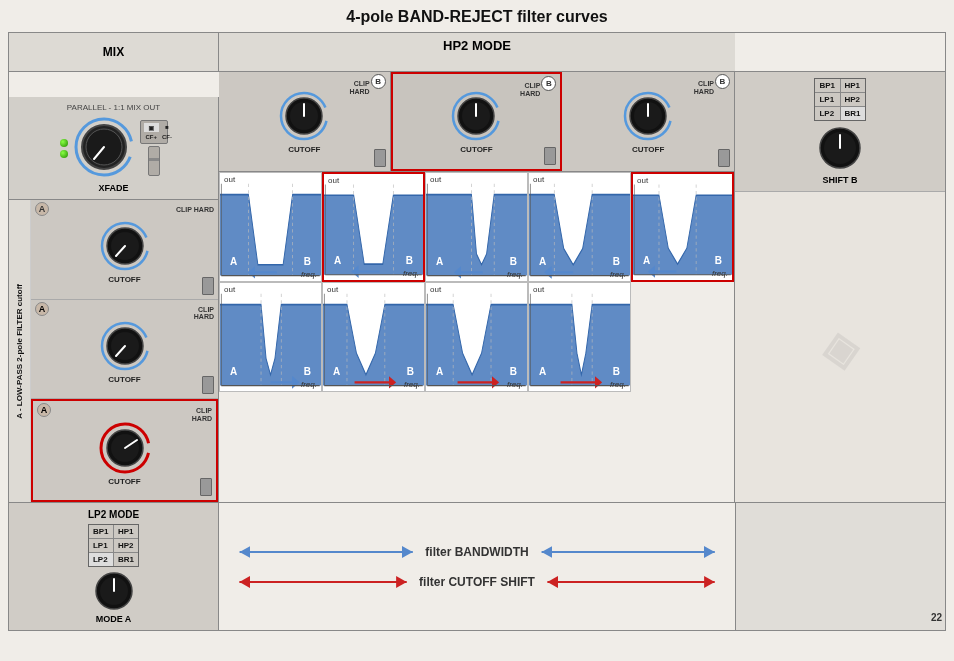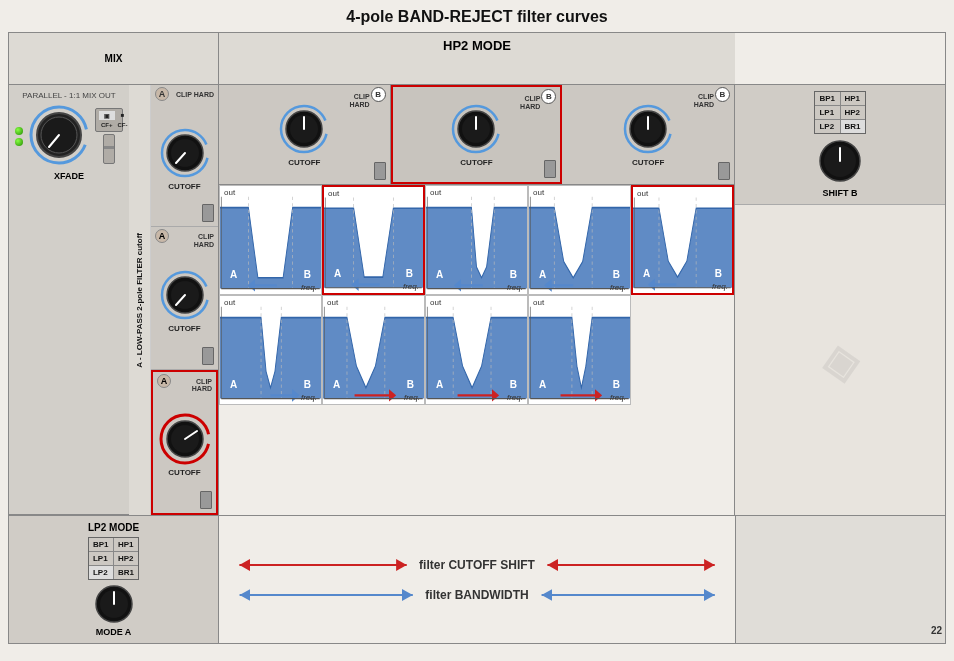--- a/index.html
+++ b/index.html
@@ -82,27 +82,27 @@
 </head>
 <body>
 
 <div class="whole-layout">
 
   <div class="page-title">4-pole BAND-REJECT filter curves</div>
 
   <div style="margin: 0 8px; border: 1px solid #888; display: flex; flex-direction: column;">
 
     <div style="display: grid; grid-template-columns: 210px 1fr 210px; border-bottom: 1px solid #888;">
-      <div style="background:#dddad4; border-right:1px solid #888; text-align:center; font-weight:bold; font-size:10px; padding:20px;">MIX</div>
+      <div style="background:#dddad4; border-right:1px solid #888; text-align:center; font-weight:bold; font-size:12px; padding:12px;">MIX</div>
       <div style="background:#dddad4; text-align:center; font-weight:bold; font-size:13px; padding:5px;">HP2 MODE</div>
     </div>
 
     <div style="display: grid; grid-template-columns: 210px 1fr 210px; flex:1;">
 
-      <div style="border-right:1px solid #888; display:flex; ">
+      <div style="border-right:1px solid #888; display:flex; flex-direction:column;margin-top:25px;">
 
         <div style="background:#d2cfc9; border-bottom:1px solid #888; padding:6px; text-align:center; min-height:100px; position:relative;">
           <div style="font-size:8px; color:#444; margin-bottom:3px;">PARALLEL - 1:1 MIX OUT</div>
           <div style="display:flex; align-items:center; justify-content:center; gap:4px;">
 
             <div style="display:flex; flex-direction:column; gap:3px; align-items:center;">
               <div style="width:8px;height:8px;border-radius:50%;background:radial-gradient(circle at 35% 35%, #88ff44, #228800);"></div>
               <div style="width:8px;height:8px;border-radius:50%;background:radial-gradient(circle at 35% 35%, #88ff44, #228800);"></div>
             </div>
 
@@ -476,20 +476,43 @@
         <svg width="40" height="40" viewBox="0 0 40 40">
           <circle cx="20" cy="20" r="18" fill="#111" stroke="#444" stroke-width="1.5"></circle>
           <circle cx="20" cy="20" r="14" fill="#1a1a1a"></circle>
           <line x1="20" y1="20" x2="20" y2="8" stroke="white" stroke-width="2" stroke-linecap="round"></line>
         </svg>
       </div>
       <div style="font-size:9px; font-weight:bold; margin-top:1px;">MODE A</div>
     </div>
 
     <div style="display:flex; flex-direction:column; align-items:center; justify-content:center; gap:14px; padding:12px 16px;">
+
+      <div style="display:flex; align-items:center; width:100%; gap:8px;">
+        <div style="flex:1; display:flex; align-items:center;">
+
+          <svg width="100%" height="16" viewBox="0 0 200 16" preserveAspectRatio="none">
+            <defs>
+              <marker id="arrowBL" markerWidth="6" markerHeight="6" refX="0" refY="3" orient="auto">
+                <path d="M6,0 L0,3 L6,6 Z" fill="#5588cc"></path>
+              </marker>
+              <marker id="arrowBR" markerWidth="6" markerHeight="6" refX="6" refY="3" orient="auto">
+                <path d="M0,0 L6,3 L0,6 Z" fill="#5588cc"></path>
+              </marker>
+            </defs>
+            <line x1="5" y1="8" x2="195" y2="8" stroke="#5588cc" stroke-width="2" marker-start="url(#arrowBL)" marker-end="url(#arrowBR)"></line>
+          </svg>
+        </div>
+        <div style="font-size:12px; font-weight:bold; color:#333; white-space:nowrap;">filter BANDWIDTH</div>
+        <div style="flex:1; display:flex; align-items:center;">
+          <svg width="100%" height="16" viewBox="0 0 200 16" preserveAspectRatio="none">
+            <line x1="5" y1="8" x2="195" y2="8" stroke="#5588cc" stroke-width="2" marker-start="url(#arrowBL)" marker-end="url(#arrowBR)"></line>
+          </svg>
+        </div>
+      </div>
 
       <div style="display:flex; align-items:center; width:100%; gap:8px;">
         <div style="flex:1; display:flex; align-items:center;">
           <svg width="100%" height="16" viewBox="0 0 200 16" preserveAspectRatio="none">
             <defs>
               <marker id="arrowRL2" markerWidth="6" markerHeight="6" refX="0" refY="3" orient="auto">
                 <path d="M6,0 L0,3 L6,6 Z" fill="#cc2222"></path>
               </marker>
               <marker id="arrowRR2" markerWidth="6" markerHeight="6" refX="6" refY="3" orient="auto">
                 <path d="M0,0 L6,3 L0,6 Z" fill="#cc2222"></path>
@@ -499,43 +522,20 @@
           </svg>
         </div>
         <div style="font-size:12px; font-weight:bold; color:#333; white-space:nowrap;">filter CUTOFF SHIFT</div>
         <div style="flex:1; display:flex; align-items:center;">
           <svg width="100%" height="16" viewBox="0 0 200 16" preserveAspectRatio="none">
             <line x1="5" y1="8" x2="195" y2="8" stroke="#cc2222" stroke-width="2" marker-start="url(#arrowRL2)" marker-end="url(#arrowRR2)"></line>
           </svg>
         </div>
       </div>
 
-      <div style="display:flex; align-items:center; width:100%; gap:8px;">
-        <div style="flex:1; display:flex; align-items:center;">
-
-          <svg width="100%" height="16" viewBox="0 0 200 16" preserveAspectRatio="none">
-            <defs>
-              <marker id="arrowBL" markerWidth="6" markerHeight="6" refX="0" refY="3" orient="auto">
-                <path d="M6,0 L0,3 L6,6 Z" fill="#5588cc"></path>
-              </marker>
-              <marker id="arrowBR" markerWidth="6" markerHeight="6" refX="6" refY="3" orient="auto">
-                <path d="M0,0 L6,3 L0,6 Z" fill="#5588cc"></path>
-              </marker>
-            </defs>
-            <line x1="5" y1="8" x2="195" y2="8" stroke="#5588cc" stroke-width="2" marker-start="url(#arrowBL)" marker-end="url(#arrowBR)"></line>
-          </svg>
-        </div>
-        <div style="font-size:12px; font-weight:bold; color:#333; white-space:nowrap;">filter BANDWIDTH</div>
-        <div style="flex:1; display:flex; align-items:center;">
-          <svg width="100%" height="16" viewBox="0 0 200 16" preserveAspectRatio="none">
-            <line x1="5" y1="8" x2="195" y2="8" stroke="#5588cc" stroke-width="2" marker-start="url(#arrowBL)" marker-end="url(#arrowBR)"></line>
-          </svg>
-        </div>
-      </div>
-
     </div>
 
     <div style="border-left:1px solid #888; background:#e0ddd8;">
     </div>
 
   </div>
 
   <div class="page-num">22</div>
 
 </div>

